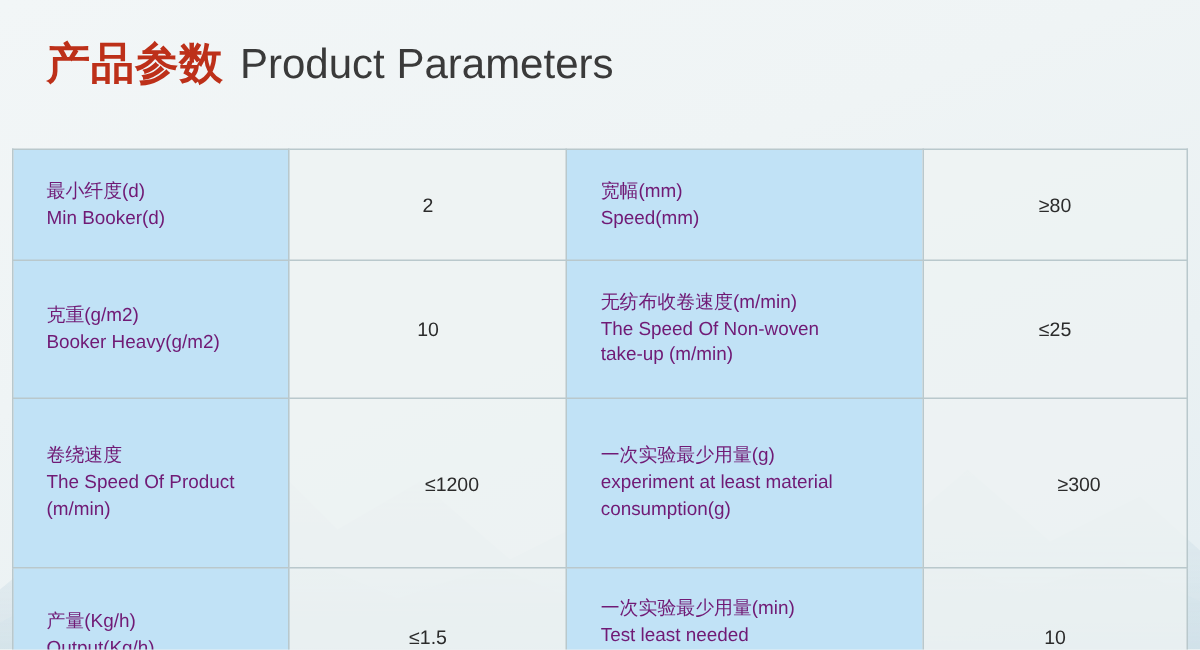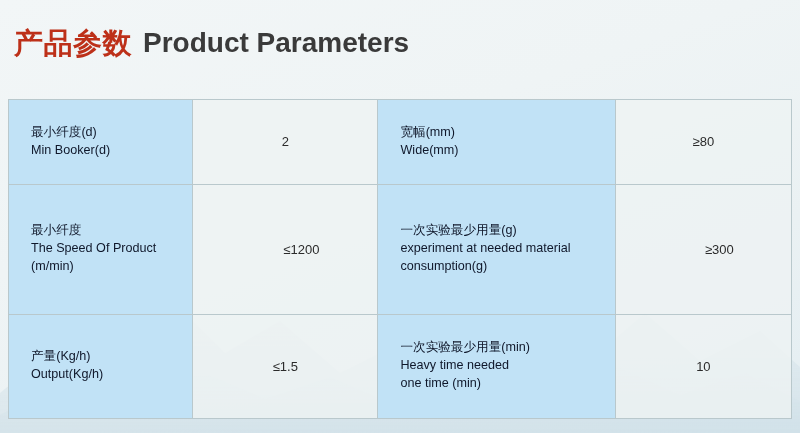--- a/index.html
+++ b/index.html
@@ -29,41 +29,41 @@
     bottom: 0;
     height: 190px;
     z-index: 1;
     opacity: 0.55;
   }
   .bg-mountains svg { display: block; width: 100%; height: 100%; }
 
   
   .header {
     position: absolute;
-    top: 0; left: 0;
+    top: 0; left: 17px;
     width: 725px;
     height: 86px;
     z-index: 3;
     display: flex;
     align-items: center;
     padding-left: 14px;
     box-sizing: border-box;
   }
   .title-cn {
     color: #bd3019;
     font-size: 29px;
     font-weight: bold;
     letter-spacing: 0.5px;
     line-height: 1;
     white-space: nowrap;
   }
   .title-en {
     color: #3a3a3a;
     font-size: 28px;
-    font-weight: bold;
+    font-weight: normal;
     line-height: 1;
     margin-left: 11px;
     white-space: nowrap;
   }
 
   
   .param-table {
     position: absolute;
     left: 8px;
     top: 99px;
@@ -75,21 +75,21 @@
     table-layout: fixed;
     background: transparent;
   }
   .param-table td {
     border: 1px solid #b9c8cc;
     vertical-align: middle;
     padding: 6px 0;
   }
   .cell-label {
     background: #c1e2f6;
-    color: #0f172a;
+    color: #701a75;
     font-size: 12.6px;
     line-height: 1.42;
     padding-left: 22px !important;
     padding-right: 8px !important;
   }
   .cell-value {
     background: rgba(237, 242, 242, 0.80);
     color: #2b2b2b;
     font-size: 13px;
     text-align: center;
@@ -144,48 +144,61 @@
   </colgroup>
   <tbody>
     <tr class="r1">
       <td class="cell-label">
         <span class="lbl-line">最小纤度(d)</span>
         <span class="lbl-line">Min Booker(d)</span>
       </td>
       <td class="cell-value">2</td>
       <td class="cell-label">
         <span class="lbl-line">宽幅(mm)</span>
-        <span class="lbl-line">Wide(mm)</span>
+        <span class="lbl-line">Speed(mm)</span>
       </td>
       <td class="cell-value">≥80</td>
     </tr>
 
+    <tr class="r2">
+      <td class="cell-label">
+        <span class="lbl-line">克重(g/m2)</span>
+        <span class="lbl-line">Booker Heavy(g/m2)</span>
+      </td>
+      <td class="cell-value">10</td>
+      <td class="cell-label">
+        <span class="lbl-line">无纺布收卷速度(m/min)</span>
+        <span class="lbl-line">The Speed Of Non-woven</span>
+        <span class="lbl-line">take-up (m/min)</span>
+      </td>
+      <td class="cell-value">≤25</td>
+    </tr>
 
     <tr class="r3">
       <td class="cell-label">
-        <span class="lbl-line">最小纤度</span>
+        <span class="lbl-line">卷绕速度</span>
         <span class="lbl-line">The Speed Of Product</span>
         <span class="lbl-line">(m/min)</span>
       </td>
       <td class="cell-value">≤1200</td>
       <td class="cell-label">
         <span class="lbl-line">一次实验最少用量(g)</span>
-        <span class="lbl-line">experiment at needed material</span>
+        <span class="lbl-line">experiment at least material</span>
         <span class="lbl-line">consumption(g)</span>
       </td>
       <td class="cell-value">≥300</td>
     </tr>
 
     <tr class="r4">
       <td class="cell-label">
         <span class="lbl-line">产量(Kg/h)</span>
         <span class="lbl-line">Output(Kg/h)</span>
       </td>
       <td class="cell-value">≤1.5</td>
       <td class="cell-label">
         <span class="lbl-line">一次实验最少用量(min)</span>
-        <span class="lbl-line">Heavy time needed</span>
+        <span class="lbl-line">Test least needed</span>
         <span class="lbl-line">one time (min)</span>
       </td>
       <td class="cell-value">10</td>
     </tr>
   </tbody>
 </table>
 
 </body></html>

